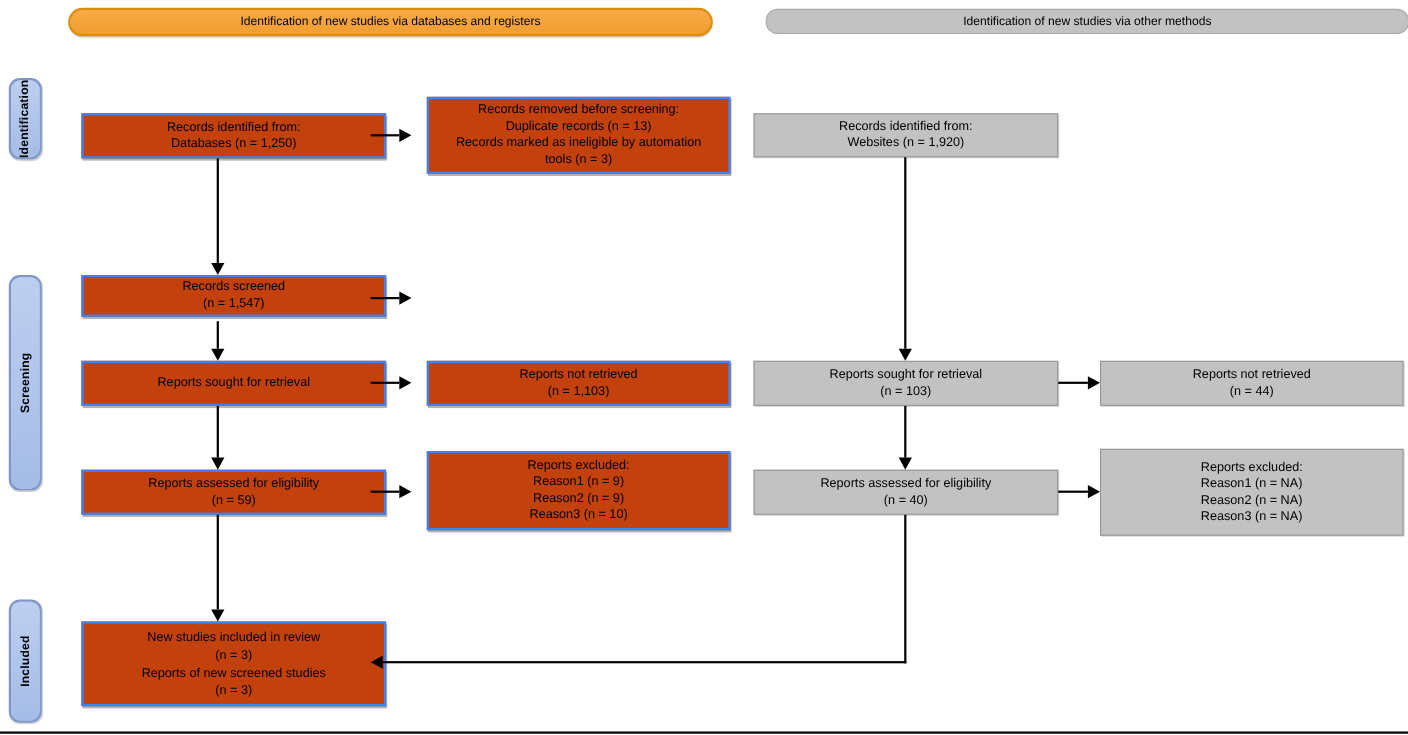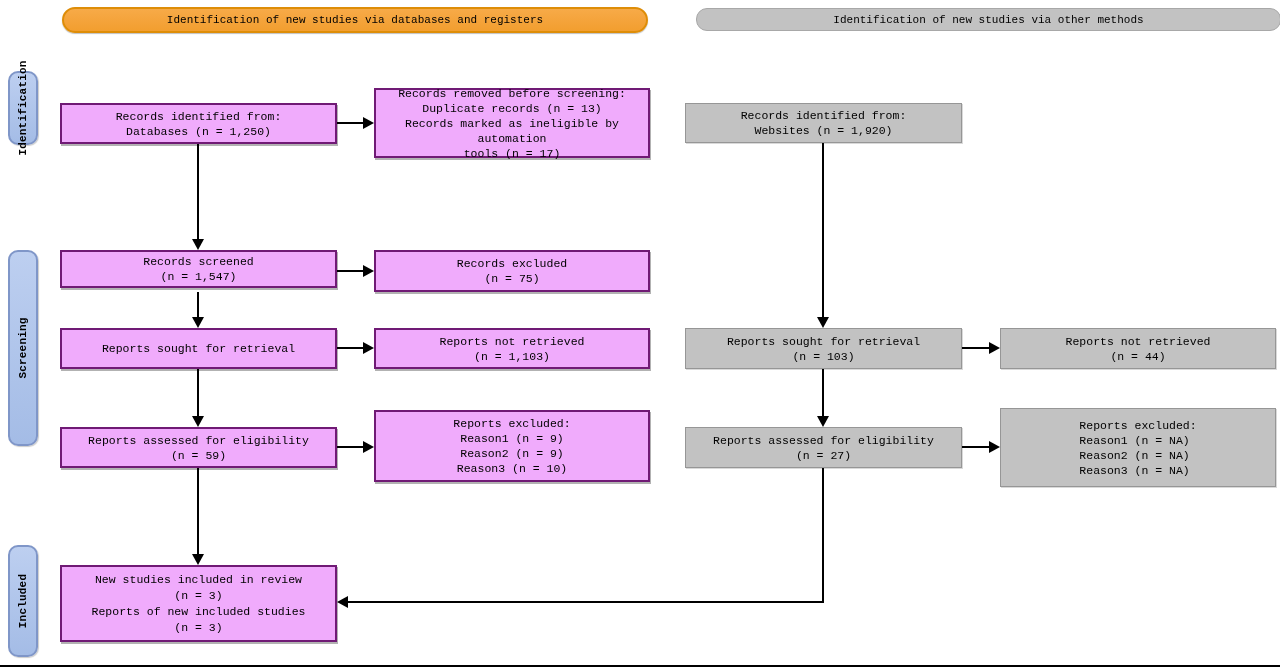--- a/index.html
+++ b/index.html
@@ -1,21 +1,21 @@
 <!DOCTYPE html>
 <html style="--orange-fill: #F7AA48; --orange-fill2: #F29E2F; --orange-border: #DE8D08; --gray-fill: #C2C2C2; --gray-border: #A8A8A8; --gray-box-border: #969696; --blue-fill: #A4BCE6; --blue-fill-light: #BDCFF0; --blue-border: #7F96C8; --line-color: #000000;"><head>
 <meta charset="utf-8">
 <style>
   html, body { margin: 0; padding: 0; background: #ffffff; }
   #canvas {
     position: relative;
     width: 1280px;
     height: 668px;
     background: #ffffff;
-    font-family: Liberation Mono, monospace;
+    font-family: Liberation Sans, sans-serif;
     color: #000;
     overflow: hidden;
   }
 
   
   .pill {
     position: absolute;
     display: flex;
     align-items: center;
     justify-content: center;
@@ -62,23 +62,24 @@
     position: absolute;
     box-sizing: border-box;
     display: flex;
     align-items: center;
     justify-content: center;
     font-size: 11.5px;
     line-height: 15px;
     text-align: center;
   }
   .box.white {
-    background: #f0abfc;
-    border: 2px solid #701a75;
+    background: #c2410c;
+    border: 2px solid #3b82f6;
     box-shadow: 1px 2px 0 rgba(0,0,0,0.30);
+    margin-left: 14px;
   }
   .box.grayfill {
     background: var(--gray-fill, #C2C2C2);
     border: 1px solid var(--gray-box-border, #969696);
     box-shadow: 1px 1px 0 rgba(0,0,0,0.15);
   }
   .box .inner { width: 100%; }
   .box.left-lines .inner {
     width: auto;
     display: inline-block;
@@ -127,37 +128,31 @@
       <div>Records identified from:</div>
       <div>Databases (n = 1,250)</div>
     </div>
   </div>
 
   <div class="box white" style="left:374px; top:88px; width:276px; height:70px;">
     <div class="inner">
       <div>Records removed before screening:</div>
       <div>Duplicate records (n = 13)</div>
       <div>Records marked as ineligible by automation</div>
-      <div>tools (n = 17)</div>
+      <div>tools (n = 3)</div>
     </div>
   </div>
 
   <div class="box white" style="left:60px; top:250px; width:277px; height:38px;">
     <div class="inner">
       <div>Records screened</div>
       <div>(n = 1,547)</div>
     </div>
   </div>
 
-  <div class="box white" style="left:374px; top:250px; width:276px; height:42px;">
-    <div class="inner">
-      <div>Records excluded</div>
-      <div>(n = 75)</div>
-    </div>
-  </div>
 
   <div class="box white" style="left:60px; top:328px; width:277px; height:41px;">
     <div class="inner">
       <div>Reports sought for retrieval</div>
     </div>
   </div>
 
   <div class="box white" style="left:374px; top:328px; width:276px; height:41px;">
     <div class="inner">
       <div>Reports not retrieved</div>
@@ -178,21 +173,21 @@
       <div>Reason1 (n = 9)</div>
       <div>Reason2 (n = 9)</div>
       <div>Reason3 (n = 10)</div>
     </div>
   </div>
 
   <div class="box white" style="left:60px; top:565px; width:277px; height:77px; line-height:16px;">
     <div class="inner">
       <div>New studies included in review</div>
       <div>(n = 3)</div>
-      <div>Reports of new included studies</div>
+      <div>Reports of new screened studies</div>
       <div>(n = 3)</div>
     </div>
   </div>
 
   <div class="box grayfill" style="left:685px; top:103px; width:277px; height:40px;">
     <div class="inner">
       <div>Records identified from:</div>
       <div>Websites (n = 1,920)</div>
     </div>
   </div>
@@ -207,21 +202,21 @@
   <div class="box grayfill" style="left:1000px; top:328px; width:276px; height:41px;">
     <div class="inner">
       <div>Reports not retrieved</div>
       <div>(n = 44)</div>
     </div>
   </div>
 
   <div class="box grayfill" style="left:685px; top:427px; width:277px; height:41px;">
     <div class="inner">
       <div>Reports assessed for eligibility</div>
-      <div>(n = 27)</div>
+      <div>(n = 40)</div>
     </div>
   </div>
 
   <div class="box grayfill left-lines" style="left:1000px; top:408px; width:276px; height:79px;">
     <div class="inner">
       <div>Reports excluded:</div>
       <div>Reason1 (n = NA)</div>
       <div>Reason2 (n = NA)</div>
       <div>Reason3 (n = NA)</div>
     </div>

